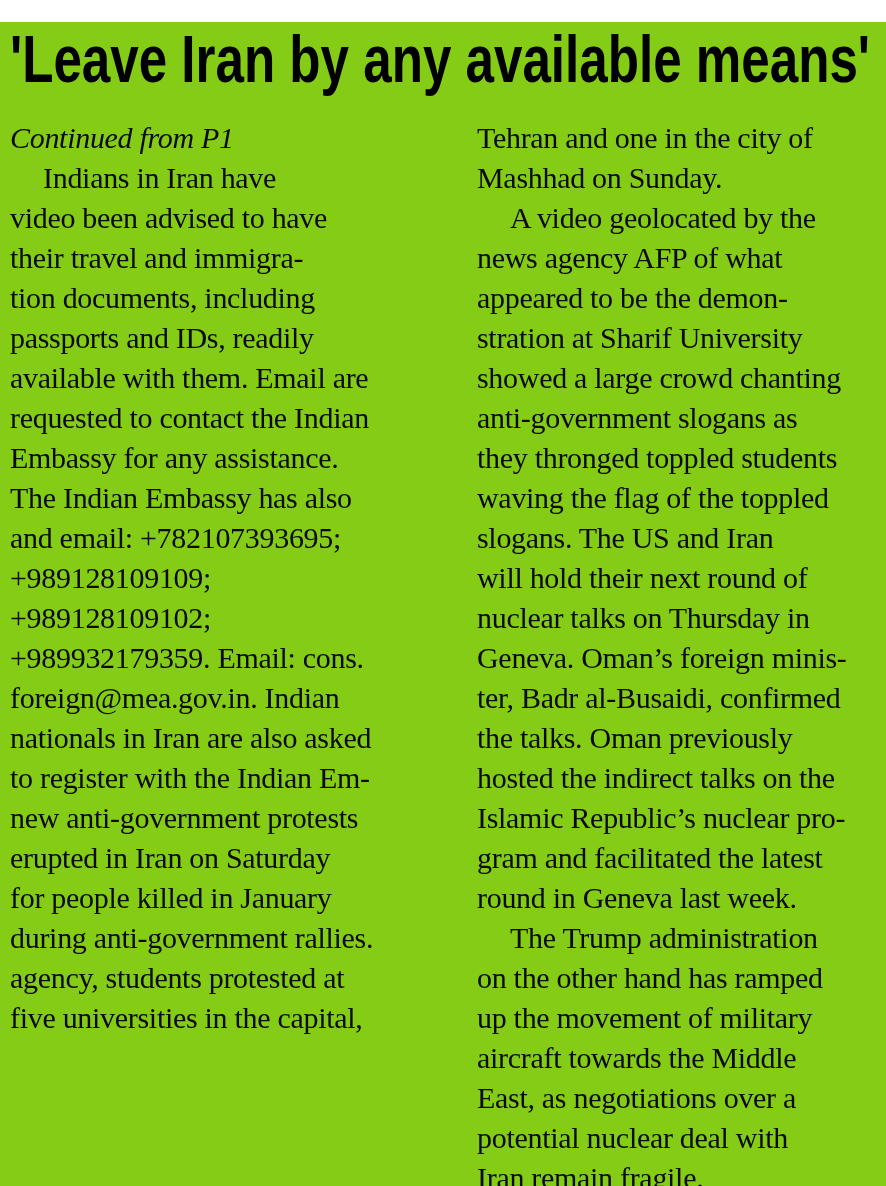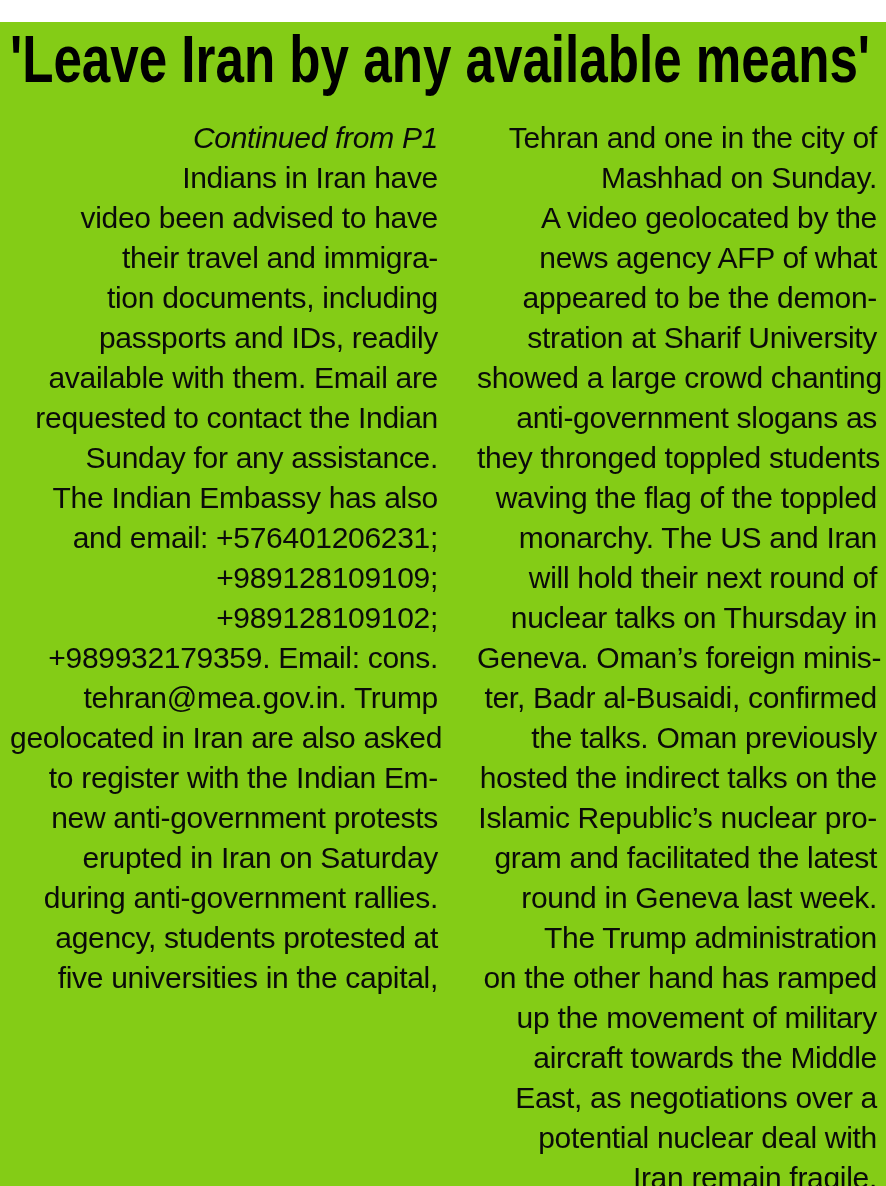--- a/index.html
+++ b/index.html
@@ -31,27 +31,26 @@
     fill: #000000;
   }
   .article-body {
     display: flex;
     margin-top: 14px;
   }
   .col { flex: none; }
   .col-left  { margin-left: 10px; width: 428px; }
   .col-right { margin-left: 39px; width: 400px; }
   .line {
-    font-family: Liberation Sans, sans-serif;
+    font-family: Liberation Serif, serif;
     font-size: 30px;
     line-height: 40px;
     letter-spacing: -0.3px;
     white-space: pre;
     color: #0a0a0a;
-    text-align: right;
   }
   .line.indent { padding-left: 33px; }
   .line.italic { font-style: italic; }
 </style>
 </head>
 <body>
 
 <div class="page">
 
   <header class="headline-wrap">
@@ -63,47 +62,48 @@
   <main class="article-body">
     <div class="col col-left">
         <div class="line italic">Continued from P1</div>
         <div class="line indent">Indians in Iran have</div>
         <div class="line">video been advised to have</div>
         <div class="line">their travel and immigra-</div>
         <div class="line">tion documents, including</div>
         <div class="line">passports and IDs, readily</div>
         <div class="line">available with them. Email are</div>
         <div class="line">requested to contact the Indian</div>
-        <div class="line">Sunday for any assistance.</div>
+        <div class="line">Embassy for any assistance.</div>
         <div class="line">The Indian Embassy has also</div>
-        <div class="line">and email: +576401206231;</div>
+        <div class="line">and email: +782107393695;</div>
         <div class="line">+989128109109;</div>
         <div class="line">+989128109102;</div>
         <div class="line">+989932179359. Email: cons.</div>
-        <div class="line">tehran@mea.gov.in. Trump</div>
-        <div class="line">geolocated in Iran are also asked</div>
+        <div class="line">foreign@mea.gov.in. Indian</div>
+        <div class="line">nationals in Iran are also asked</div>
         <div class="line">to register with the Indian Em-</div>
         <div class="line">new anti-government protests</div>
         <div class="line">erupted in Iran on Saturday</div>
+        <div class="line">for people killed in January</div>
         <div class="line">during anti-government rallies.</div>
         <div class="line">agency, students protested at</div>
         <div class="line">five universities in the capital,</div>
       </div>
     <div class="col col-right">
         <div class="line">Tehran and one in the city of</div>
         <div class="line">Mashhad on Sunday.</div>
         <div class="line indent">A video geolocated by the</div>
         <div class="line">news agency AFP of what</div>
         <div class="line">appeared to be the demon-</div>
         <div class="line">stration at Sharif University</div>
         <div class="line">showed a large crowd chanting</div>
         <div class="line">anti-government slogans as</div>
         <div class="line">they thronged toppled students</div>
         <div class="line">waving the flag of the toppled</div>
-        <div class="line">monarchy. The US and Iran</div>
+        <div class="line">slogans. The US and Iran</div>
         <div class="line">will hold their next round of</div>
         <div class="line">nuclear talks on Thursday in</div>
         <div class="line">Geneva. Oman’s foreign minis-</div>
         <div class="line">ter, Badr al-Busaidi, confirmed</div>
         <div class="line">the talks. Oman previously</div>
         <div class="line">hosted the indirect talks on the</div>
         <div class="line">Islamic Republic’s nuclear pro-</div>
         <div class="line">gram and facilitated the latest</div>
         <div class="line">round in Geneva last week.</div>
         <div class="line indent">The Trump administration</div>

